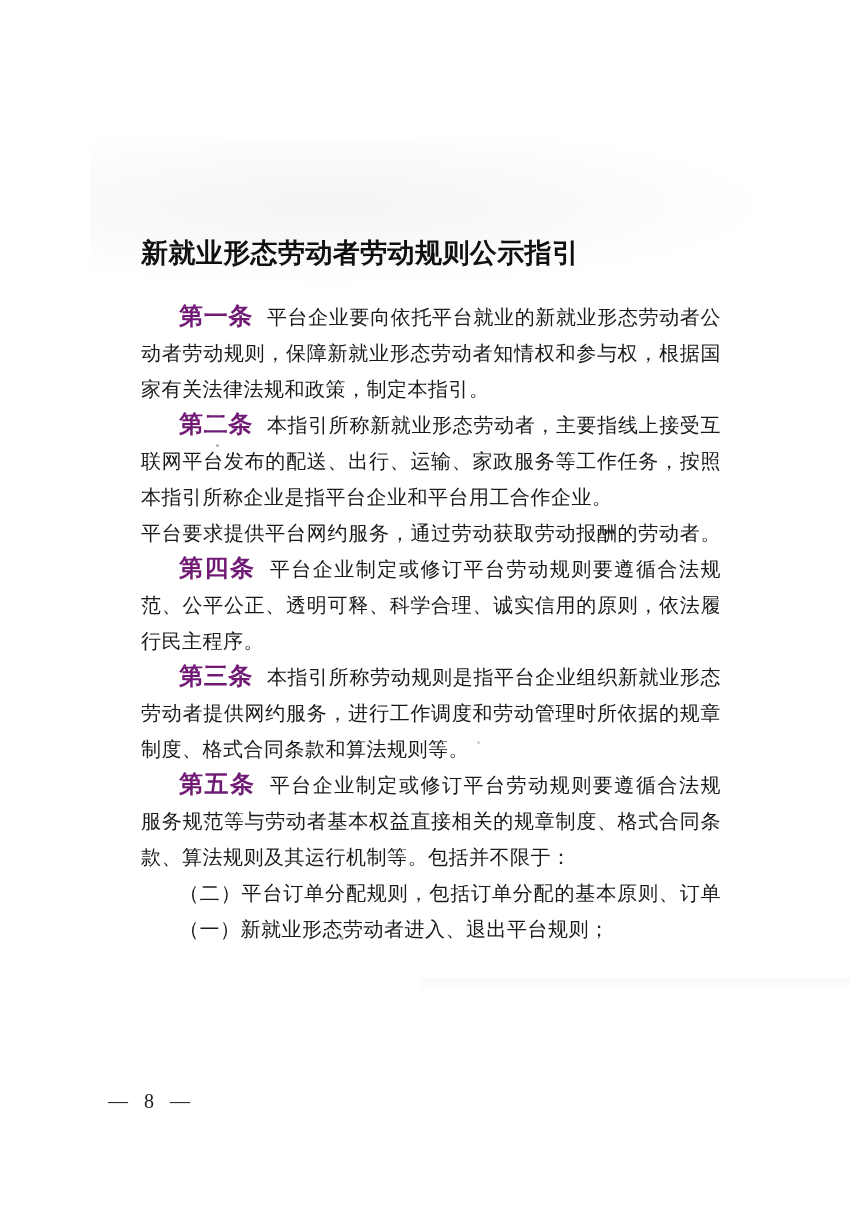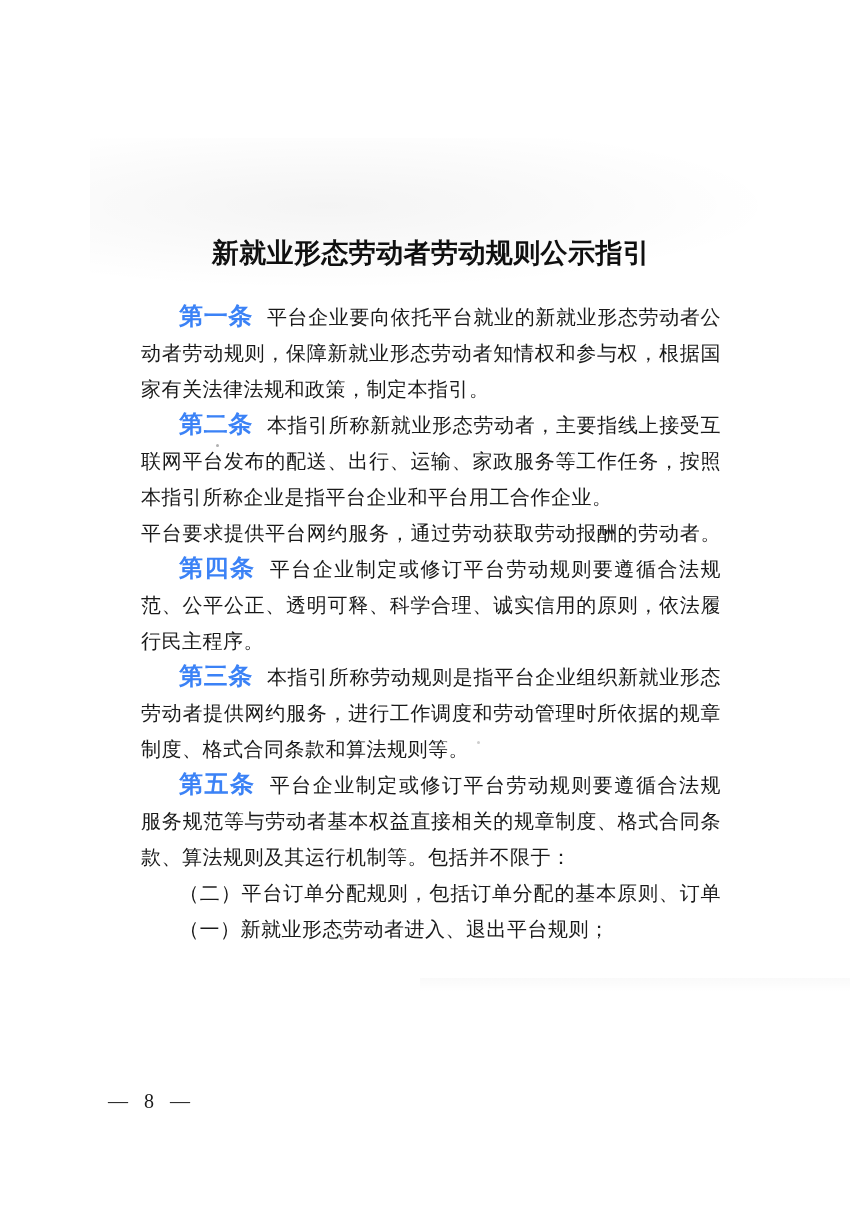--- a/index.html
+++ b/index.html
@@ -40,21 +40,21 @@
   }
   .dot.d1 { left: 216px; top: 444px; }
   .dot.d2 { left: 516px; top: 600px; }
   .dot.d3 { left: 340px; top: 937px; width: 4px; height: 3px; }
   .dot.d4 { left: 477px; top: 741px; opacity: 0.35; }
 
   .doc-title {
     position: absolute;
     left: 141px; top: 216px;
     width: 580px;
-    text-align: center;
+    text-align: left;
     font-family: "DejaVu Sans", "Liberation Sans", sans-serif;
     font-weight: 700;
     font-size: 27px;
     line-height: 38px;
     letter-spacing: 0.4px;
     color: #101010;
   }
   .doc-body {
     position: absolute;
     left: 141px; top: 299px;
@@ -73,21 +73,21 @@
   }
   .line.end { text-align: left; }
   .line.first, .line.item { text-indent: 38px; }
   .art-label {
     font-family: "DejaVu Sans", "Liberation Sans", sans-serif;
     font-weight: 700;
     font-size: 24px;
     line-height: 1;
     letter-spacing: 0.5px;
     margin-right: 14px;
-    color: #3b82f6;
+    color: #701a75;
   }
   .page-number {
     position: absolute;
     left: 108px; top: 1086px;
     font-size: 20px;
     line-height: 30px;
     letter-spacing: 2px;
     word-spacing: 7px;
     color: #1d1d1d;
   }

